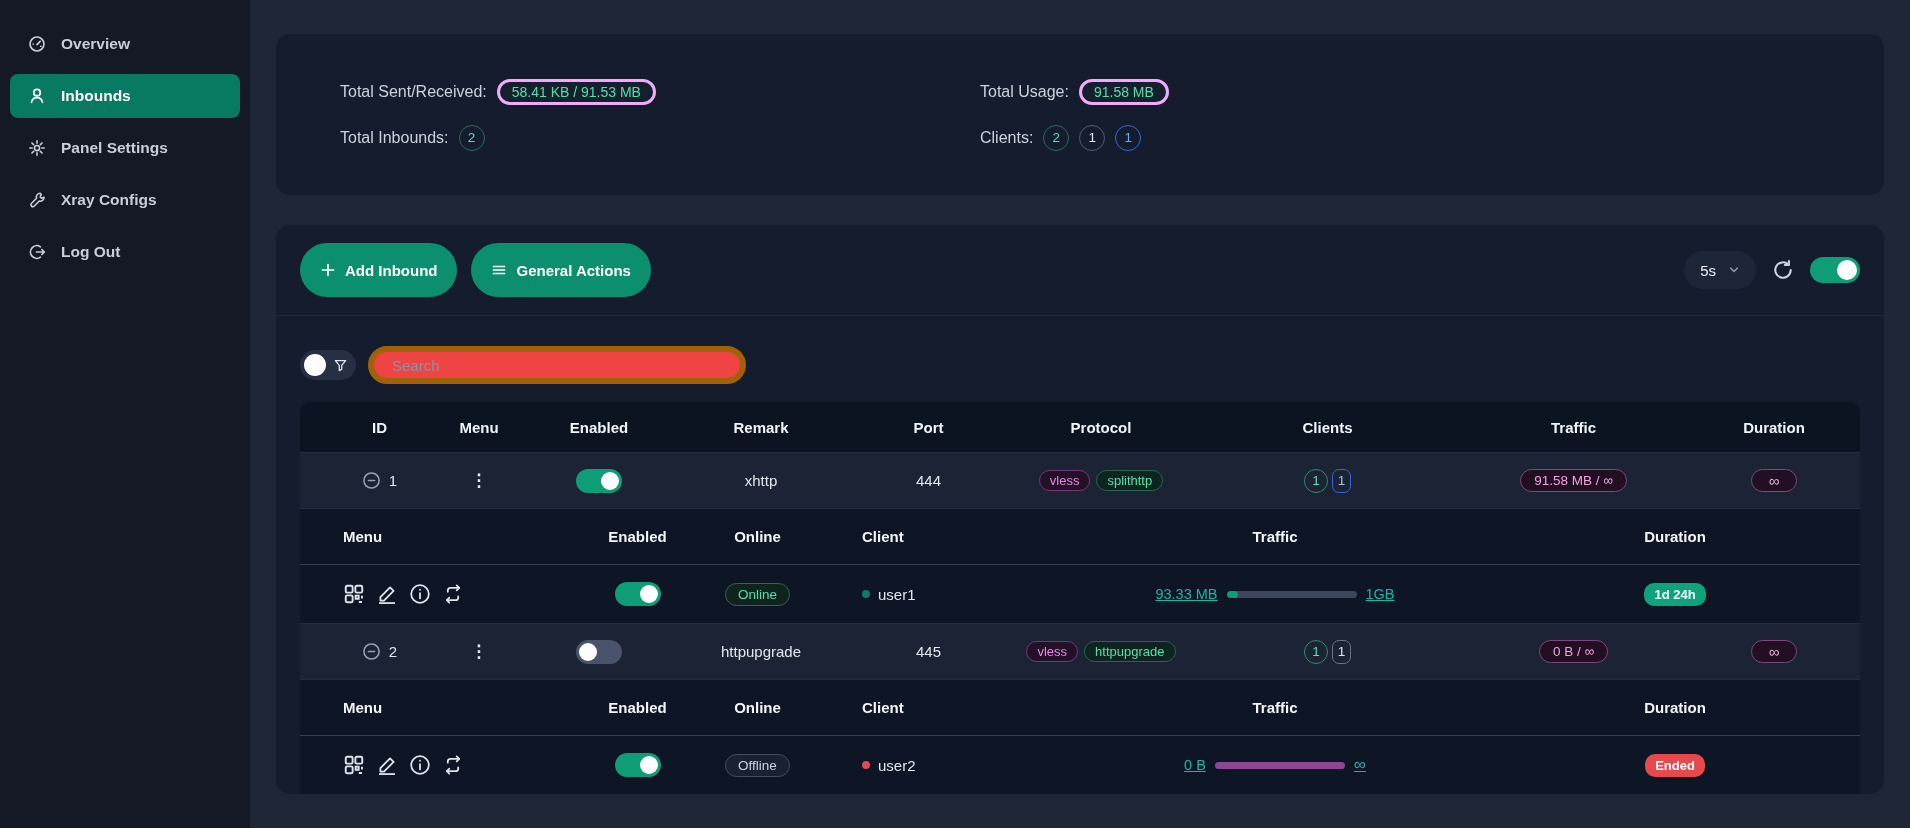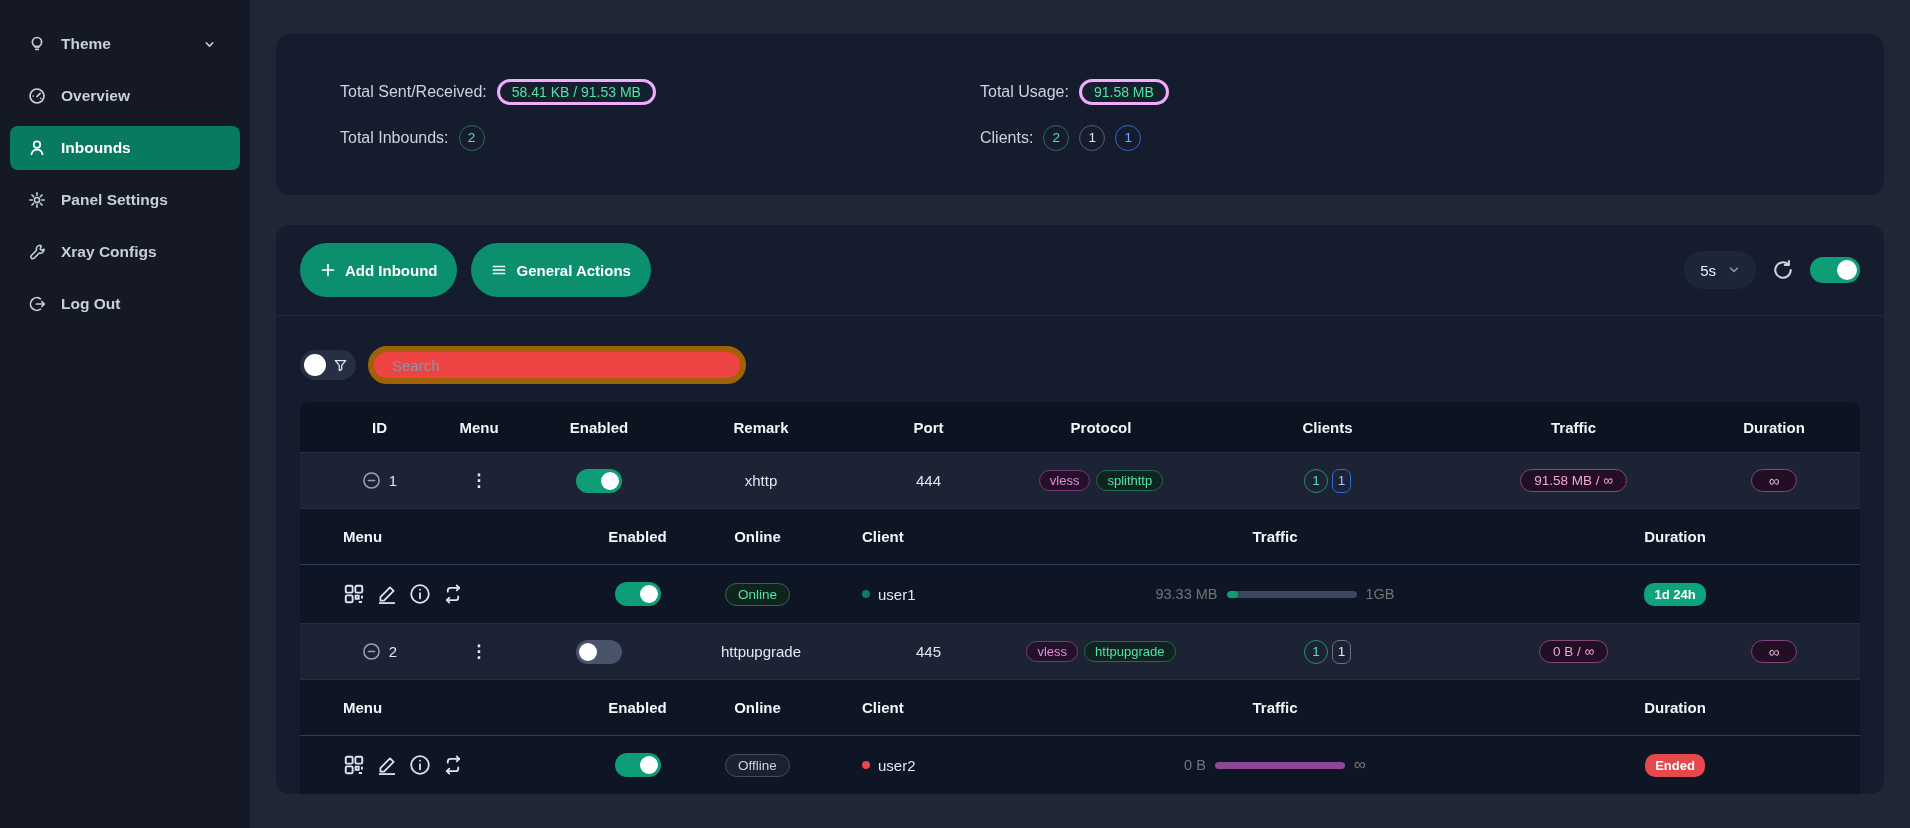--- a/index.html
+++ b/index.html
@@ -122,41 +122,26 @@
   .client-dot.online { background:#0e7b66; }
   .client-dot.offline { background:#e5484d; }
 
   .menu-icons { display:flex; align-items:center; gap:11px; }
   .micon { width:22px; height:22px; color:#dfe3ea; cursor:pointer; }
 
   .bar { width:130px; height:7px; border-radius:4px; background:#3c465c; overflow:hidden; }
   .bar .fill { height:100%; border-radius:4px; }
   .bar .fill.teal { background:#0f9d77; }
   .bar .fill.purple { background:#8e4796; }
-  .tr-val { font-size:14.5px; color:#737373; white-space:nowrap; }
+  .tr-val { font-size:14.5px; color:#14b8a6; white-space:nowrap;text-decoration:underline; }
 </style>
 </head>
 <body>
 
 <aside class="sidebar">
-  <div class="side-item">
-    <span class="sicon">
-      <svg viewBox="0 0 16 16" fill="none" stroke="currentColor" stroke-width="1.5" stroke-linecap="round">
-          <circle cx="8" cy="6.3" r="4.1"></circle>
-          <path d="M6.3 10.6h3.4M6.9 12.7h2.2"></path>
-        </svg>
-    </span>
-    <span>Theme</span>
-    <span class="spacer"></span>
-    <span class="sicon" style="width:13px;height:13px;margin-right:6px;">
-      <svg viewBox="0 0 16 16" fill="none" stroke="currentColor" stroke-width="1.8" stroke-linecap="round" stroke-linejoin="round">
-          <polyline points="4,6 8,10 12,6"></polyline>
-        </svg>
-    </span>
-  </div>
   <div class="side-item">
     <span class="sicon">
       <svg viewBox="0 0 16 16" fill="none" stroke="currentColor" stroke-width="1.5" stroke-linecap="round">
           <circle cx="8" cy="8" r="6.2"></circle>
           <path d="M8 8.5L10.8 5.7"></path>
           <path d="M4.6 8h.01M11.4 10h.01"></path>
         </svg>
     </span>
     <span>Overview</span>
   </div>

